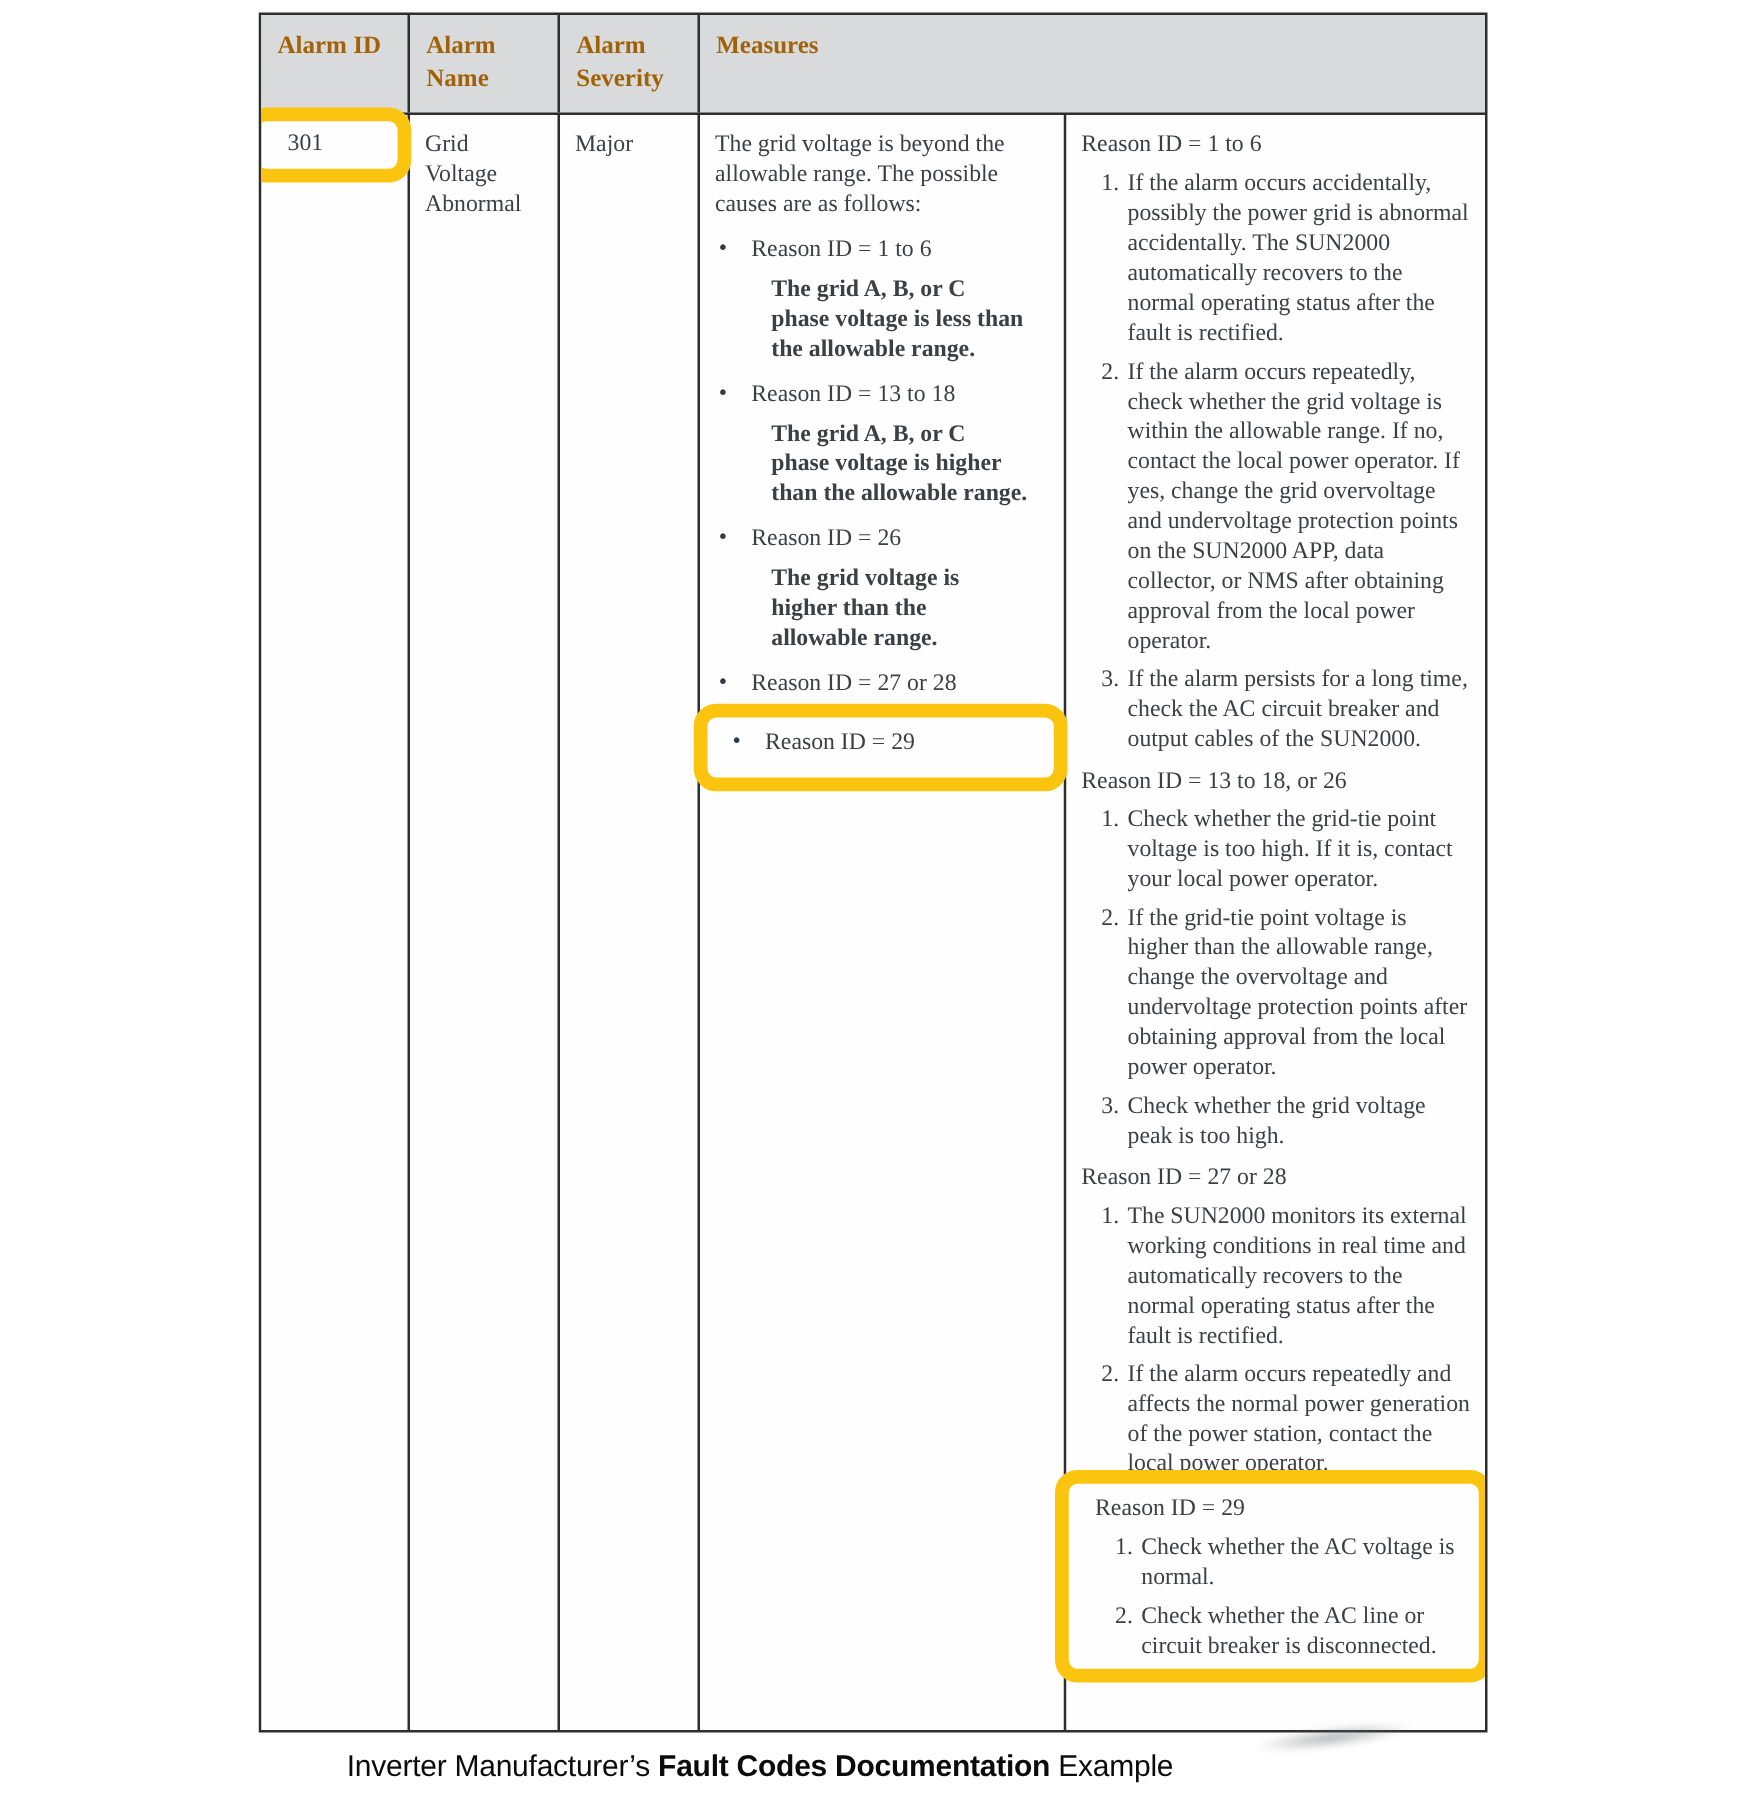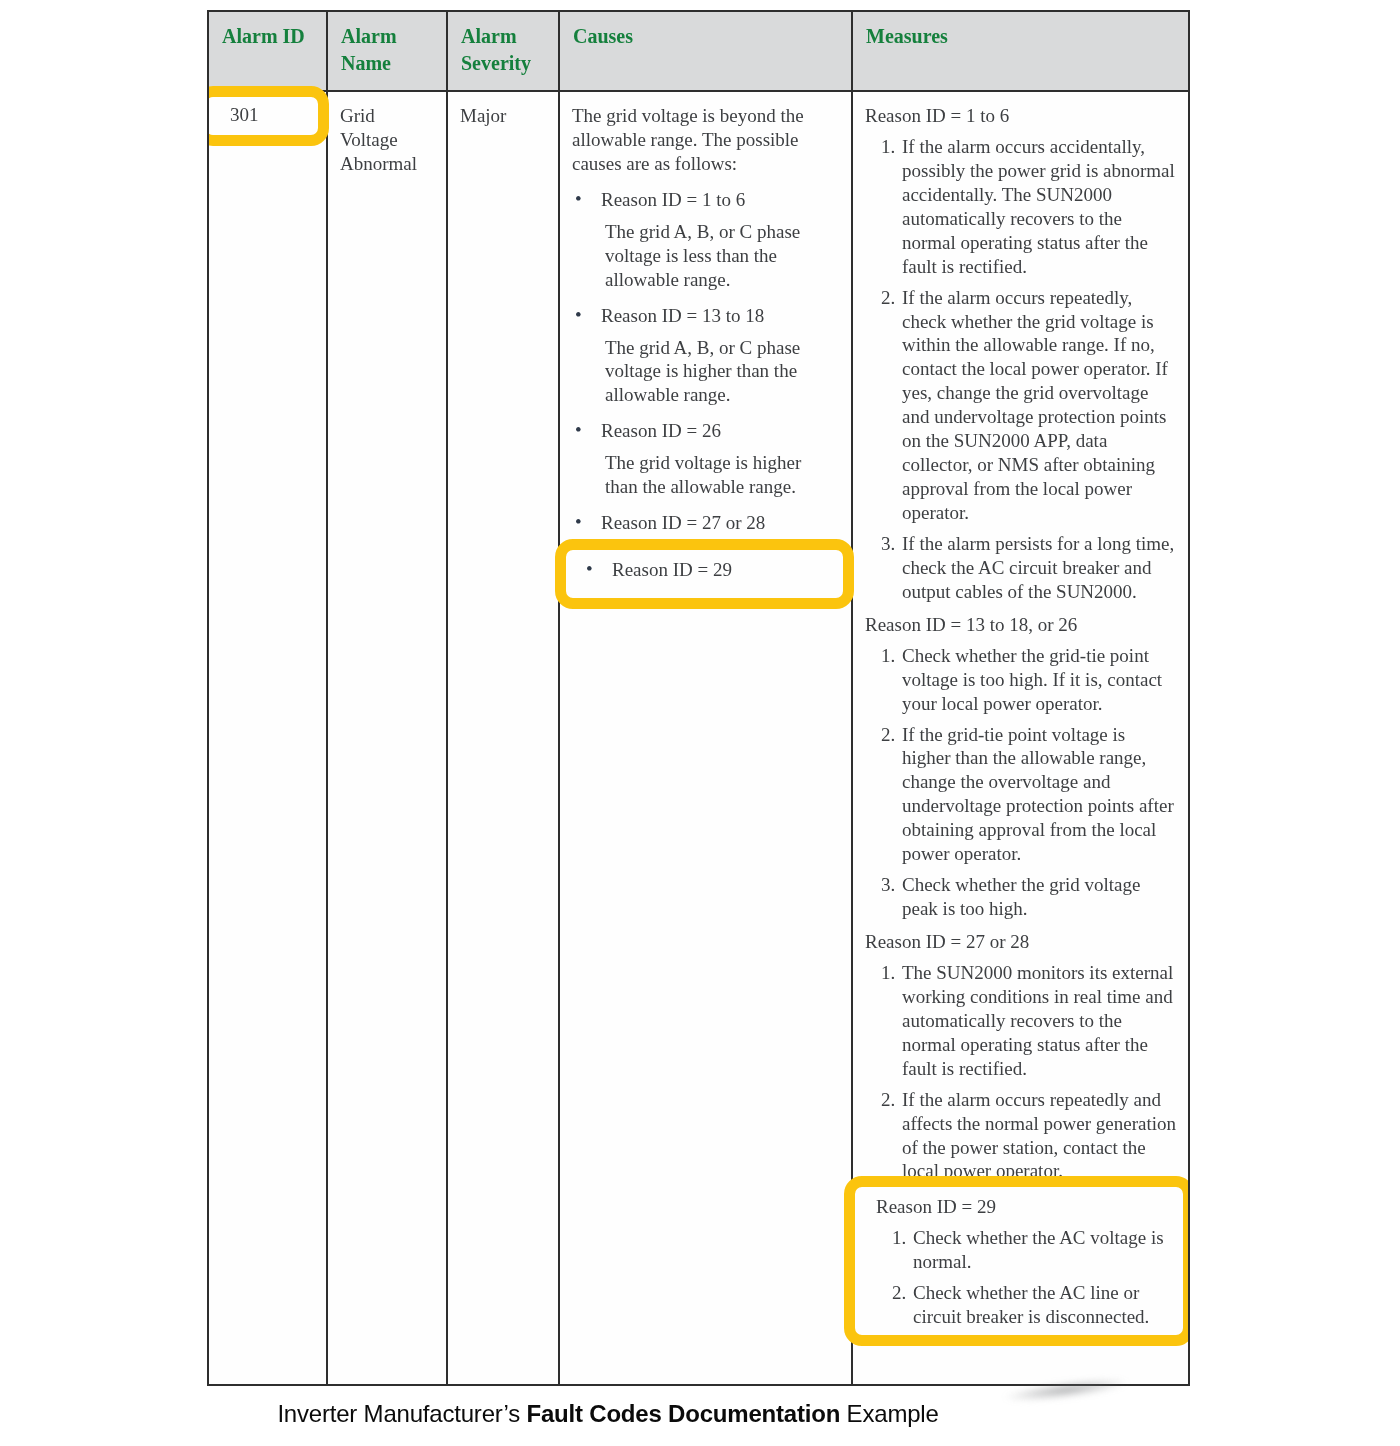--- a/index.html
+++ b/index.html
@@ -17,35 +17,35 @@
     border:2px solid var(--border); background:#fefefe;
     max-height:1376px; overflow:hidden;
   }
   .thead, .tbody {
     display:grid;
     grid-template-columns:119px 120px 112px 293px 335px;
   }
   .thead { background:#d9dadb; border-bottom:2px solid var(--border); }
   .th {
     padding:11px 13px 13px; font-weight:bold; font-size:20px; line-height:1.35;
-    color:#15803d; border-right:2px solid var(--border);
+    color:#a16207; border-right:2px solid var(--border);
   }
   .th:last-child { border-right:none; }
   .tbody { min-height:1300px; }
   .td {
     padding:12px 12px; font-size:19px; line-height:1.26; color:var(--ink);
     border-right:2px solid var(--border);
   }
   .td:last-child { border-right:none; }
 
   
   .causes-intro { margin:0 0 12px 0; }
   .b-title { position:relative; padding-left:29px; margin:10px 0 8px; }
   .b-title::before { content:"\2022"; position:absolute; left:3px; top:-1px; color:#2f3a4a; }
-  .b-detail { padding-left:29px; margin:0 4px 12px; }
+  .b-detail { padding-left:29px; margin:0 16px 12px;font-weight:bold; }
 
   
   .m-heading { margin:9px 0 7px; }
   .m-section:first-child .m-heading { margin-top:0; }
   .m-list { margin:0; padding-left:35px; }
   .m-list li { margin-bottom:7px; padding-left:2px; }
 
   
   .hl {
     border:11px solid var(--hl); border-radius:18px;
@@ -81,21 +81,20 @@
 <body>
 
 <div class="stage">
 
   <div class="doc-table">
 
     <div class="thead">
       <div class="th">Alarm ID</div>
       <div class="th">Alarm Name</div>
       <div class="th">Alarm Severity</div>
-      <div class="th">Causes</div>
       <div class="th">Measures</div>
     </div>
 
     <div class="tbody">
 
       <div class="td">
         <span class="hl hl-alarm-id">
           <span>301</span>
         </span>
       </div>

